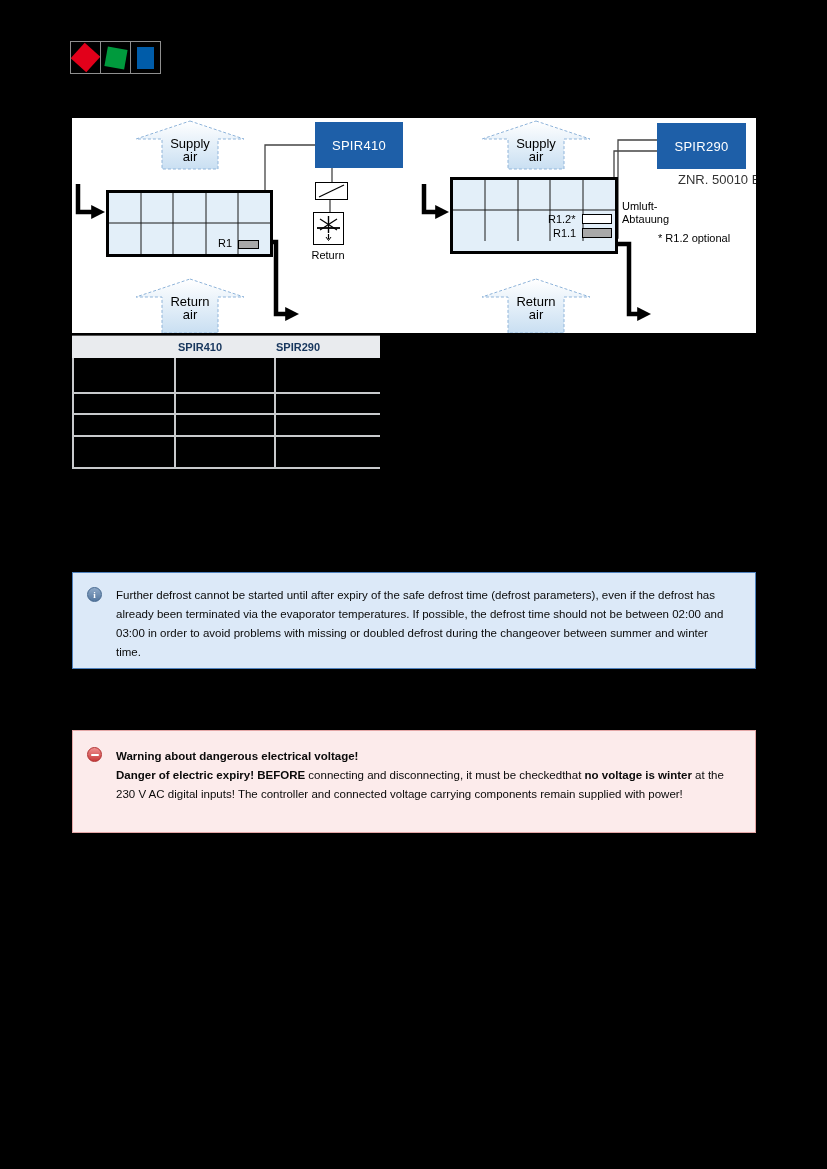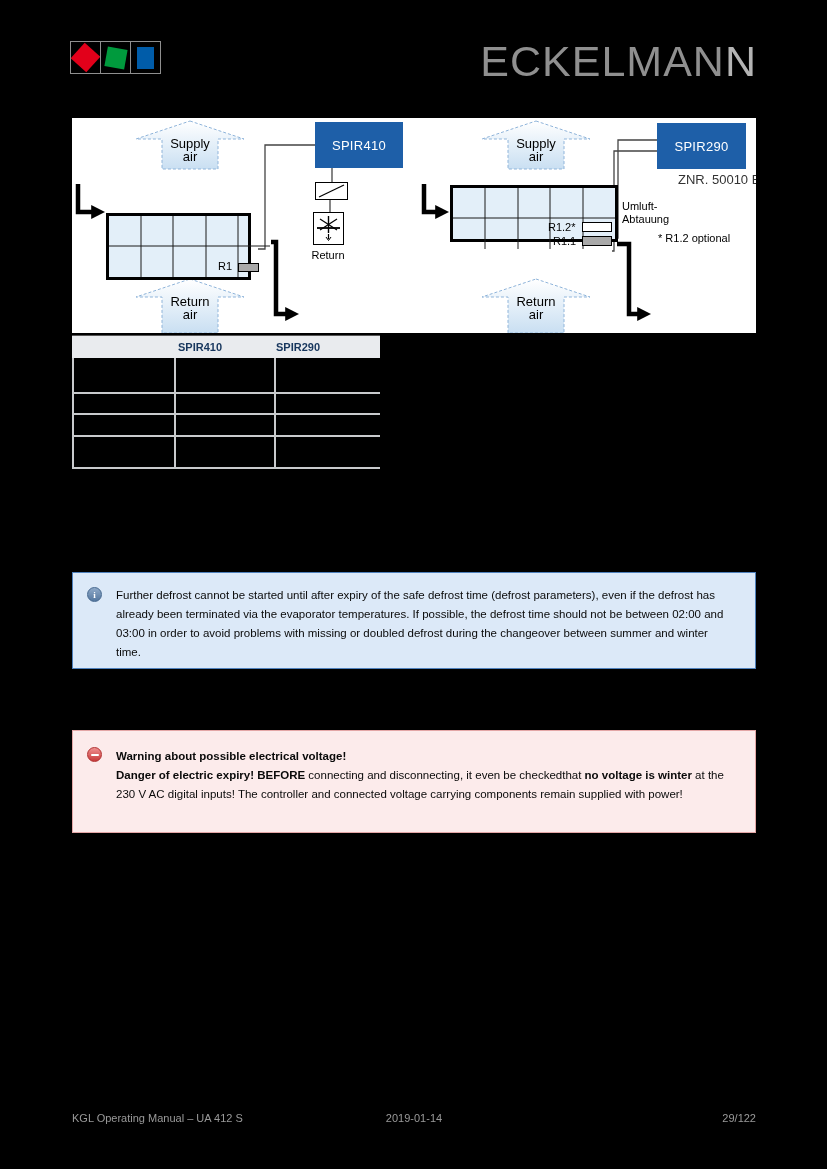--- a/index.html
+++ b/index.html
@@ -76,21 +76,20 @@
     <div class="logo-cell">
         <div class="sq-red"></div>
       </div>
     <div class="logo-cell">
         <div class="sq-green"></div>
       </div>
     <div class="logo-cell">
         <div class="sq-blue"></div>
       </div>
   </div>
-  <div class="abs brand"><span>ECKELMAN</span><span class="last">N</span></div>
 
   <div class="abs figure">
 
     <svg class="abs" style="left:0;top:0;" width="684" height="215" viewBox="0 0 684 215">
       <defs>
         <marker id="arr" viewBox="0 0 10 10" refX="2" refY="5" markerWidth="3.1" markerHeight="3.1" orient="auto">
           <path d="M0,0 L10,5 L0,10 z" fill="#000"></path>
         </marker>
       </defs>
 
@@ -126,21 +125,21 @@
             <linearGradient id="g2" x1="0" y1="0" x2="0" y2="1">
           <stop offset="0" stop-color="#ffffff"></stop>
               <stop offset="1" stop-color="#c9dff2"></stop>
             </linearGradient>
           </defs>
         <polygon points="55,1 109,19 83,19 83,55 27,55 27,19 1,19" fill="url(#g2)" stroke="#8fb4da" stroke-width="1" stroke-dasharray="3,2"></polygon>
       </svg>
       <div class="lbl"><span>Return</span><br><span>air</span></div>
     </div>
 
-    <div class="abs coil" style="left:34px;top:95px;width:145px;height:67px;text-align:right;">
+    <div class="abs coil" style="left:34px;top:72px;width:167px;height:67px;text-align:right;">
       <svg width="161" height="61" viewBox="0 0 161 61" style="display:block;">
         <line x1="32" y1="0" x2="32" y2="61" stroke="#1a1a1a" stroke-width="1"></line>
         <line x1="64" y1="0" x2="64" y2="61" stroke="#1a1a1a" stroke-width="1"></line>
         <line x1="97" y1="0" x2="97" y2="61" stroke="#1a1a1a" stroke-width="1"></line>
         <line x1="129" y1="0" x2="129" y2="61" stroke="#1a1a1a" stroke-width="1"></line>
         <line x1="0" y1="30" x2="161" y2="30" stroke="#1a1a1a" stroke-width="1"></line>
       </svg>
       <span class="abs dlabel" style="left:109px;top:44px;">R1</span>
       <span class="sensor gray" style="left:129px;top:47px;width:21px;height:9px;"></span>
     </div>
@@ -186,21 +185,21 @@
             <linearGradient id="g4" x1="0" y1="0" x2="0" y2="1">
           <stop offset="0" stop-color="#ffffff"></stop>
               <stop offset="1" stop-color="#c9dff2"></stop>
             </linearGradient>
           </defs>
         <polygon points="55,1 109,19 83,19 83,55 27,55 27,19 1,19" fill="url(#g4)" stroke="#8fb4da" stroke-width="1" stroke-dasharray="3,2"></polygon>
       </svg>
       <div class="lbl"><span>Return</span><br><span>air</span></div>
     </div>
 
-    <div class="abs coil" style="left:378px;top:67px;width:168px;height:57px;text-align:right;">
+    <div class="abs coil" style="left:378px;top:59px;width:168px;height:77px;text-align:right;">
       <svg width="162" height="61" viewBox="0 0 162 61" style="display:block;">
         <line x1="32" y1="0" x2="32" y2="61" stroke="#1a1a1a" stroke-width="1"></line>
         <line x1="65" y1="0" x2="65" y2="61" stroke="#1a1a1a" stroke-width="1"></line>
         <line x1="97" y1="0" x2="97" y2="61" stroke="#1a1a1a" stroke-width="1"></line>
         <line x1="130" y1="0" x2="130" y2="61" stroke="#1a1a1a" stroke-width="1"></line>
         <line x1="0" y1="30" x2="162" y2="30" stroke="#1a1a1a" stroke-width="1"></line>
       </svg>
       <span class="abs dlabel" style="left:95px;top:33px;">R1.2*</span>
       <span class="sensor white" style="left:129px;top:34px;width:30px;height:10px;"></span>
       <span class="abs dlabel" style="left:100px;top:47px;">R1.1</span>
@@ -243,24 +242,19 @@
   <div class="abs notebox info">
     <div class="note-icon info-icon">
         <span>i</span>
       </div>
     <div class="note-text">Further defrost cannot be started until after expiry of the safe defrost time (defrost parameters), even if the defrost has already been terminated via the evaporator temperatures. If possible, the defrost time should not be between 02:00 and 03:00 in order to avoid problems with missing or doubled defrost during the changeover between summer and winter time.</div>
   </div>
 
   <div class="abs notebox warn">
     <div class="note-icon noentry-icon"></div>
     <div class="note-text">
-      <b>Warning about possible electrical voltage!</b><br>
-      <b>Danger of electric expiry! BEFORE</b><span> connecting and disconnecting, it even be checkedthat </span><b>no voltage is winter</b><span> at the 230 V AC digital inputs! The controller and connected voltage carrying components remain supplied with power!</span>
-    </div>
-  </div>
-
-  <div class="abs footer">
-    <span>KGL Operating Manual – UA 412 S</span>
-    <span class="c">2019-01-14</span>
-    <span class="r">29/122</span>
-  </div>
+      <b>Warning about dangerous electrical voltage!</b><br>
+      <b>Danger of electric expiry! BEFORE</b><span> connecting and disconnecting, it must be checkedthat </span><b>no voltage is winter</b><span> at the 230 V AC digital inputs! The controller and connected voltage carrying components remain supplied with power!</span>
+    </div>
+  </div>
+
 
 </div>
 
 </body></html>

